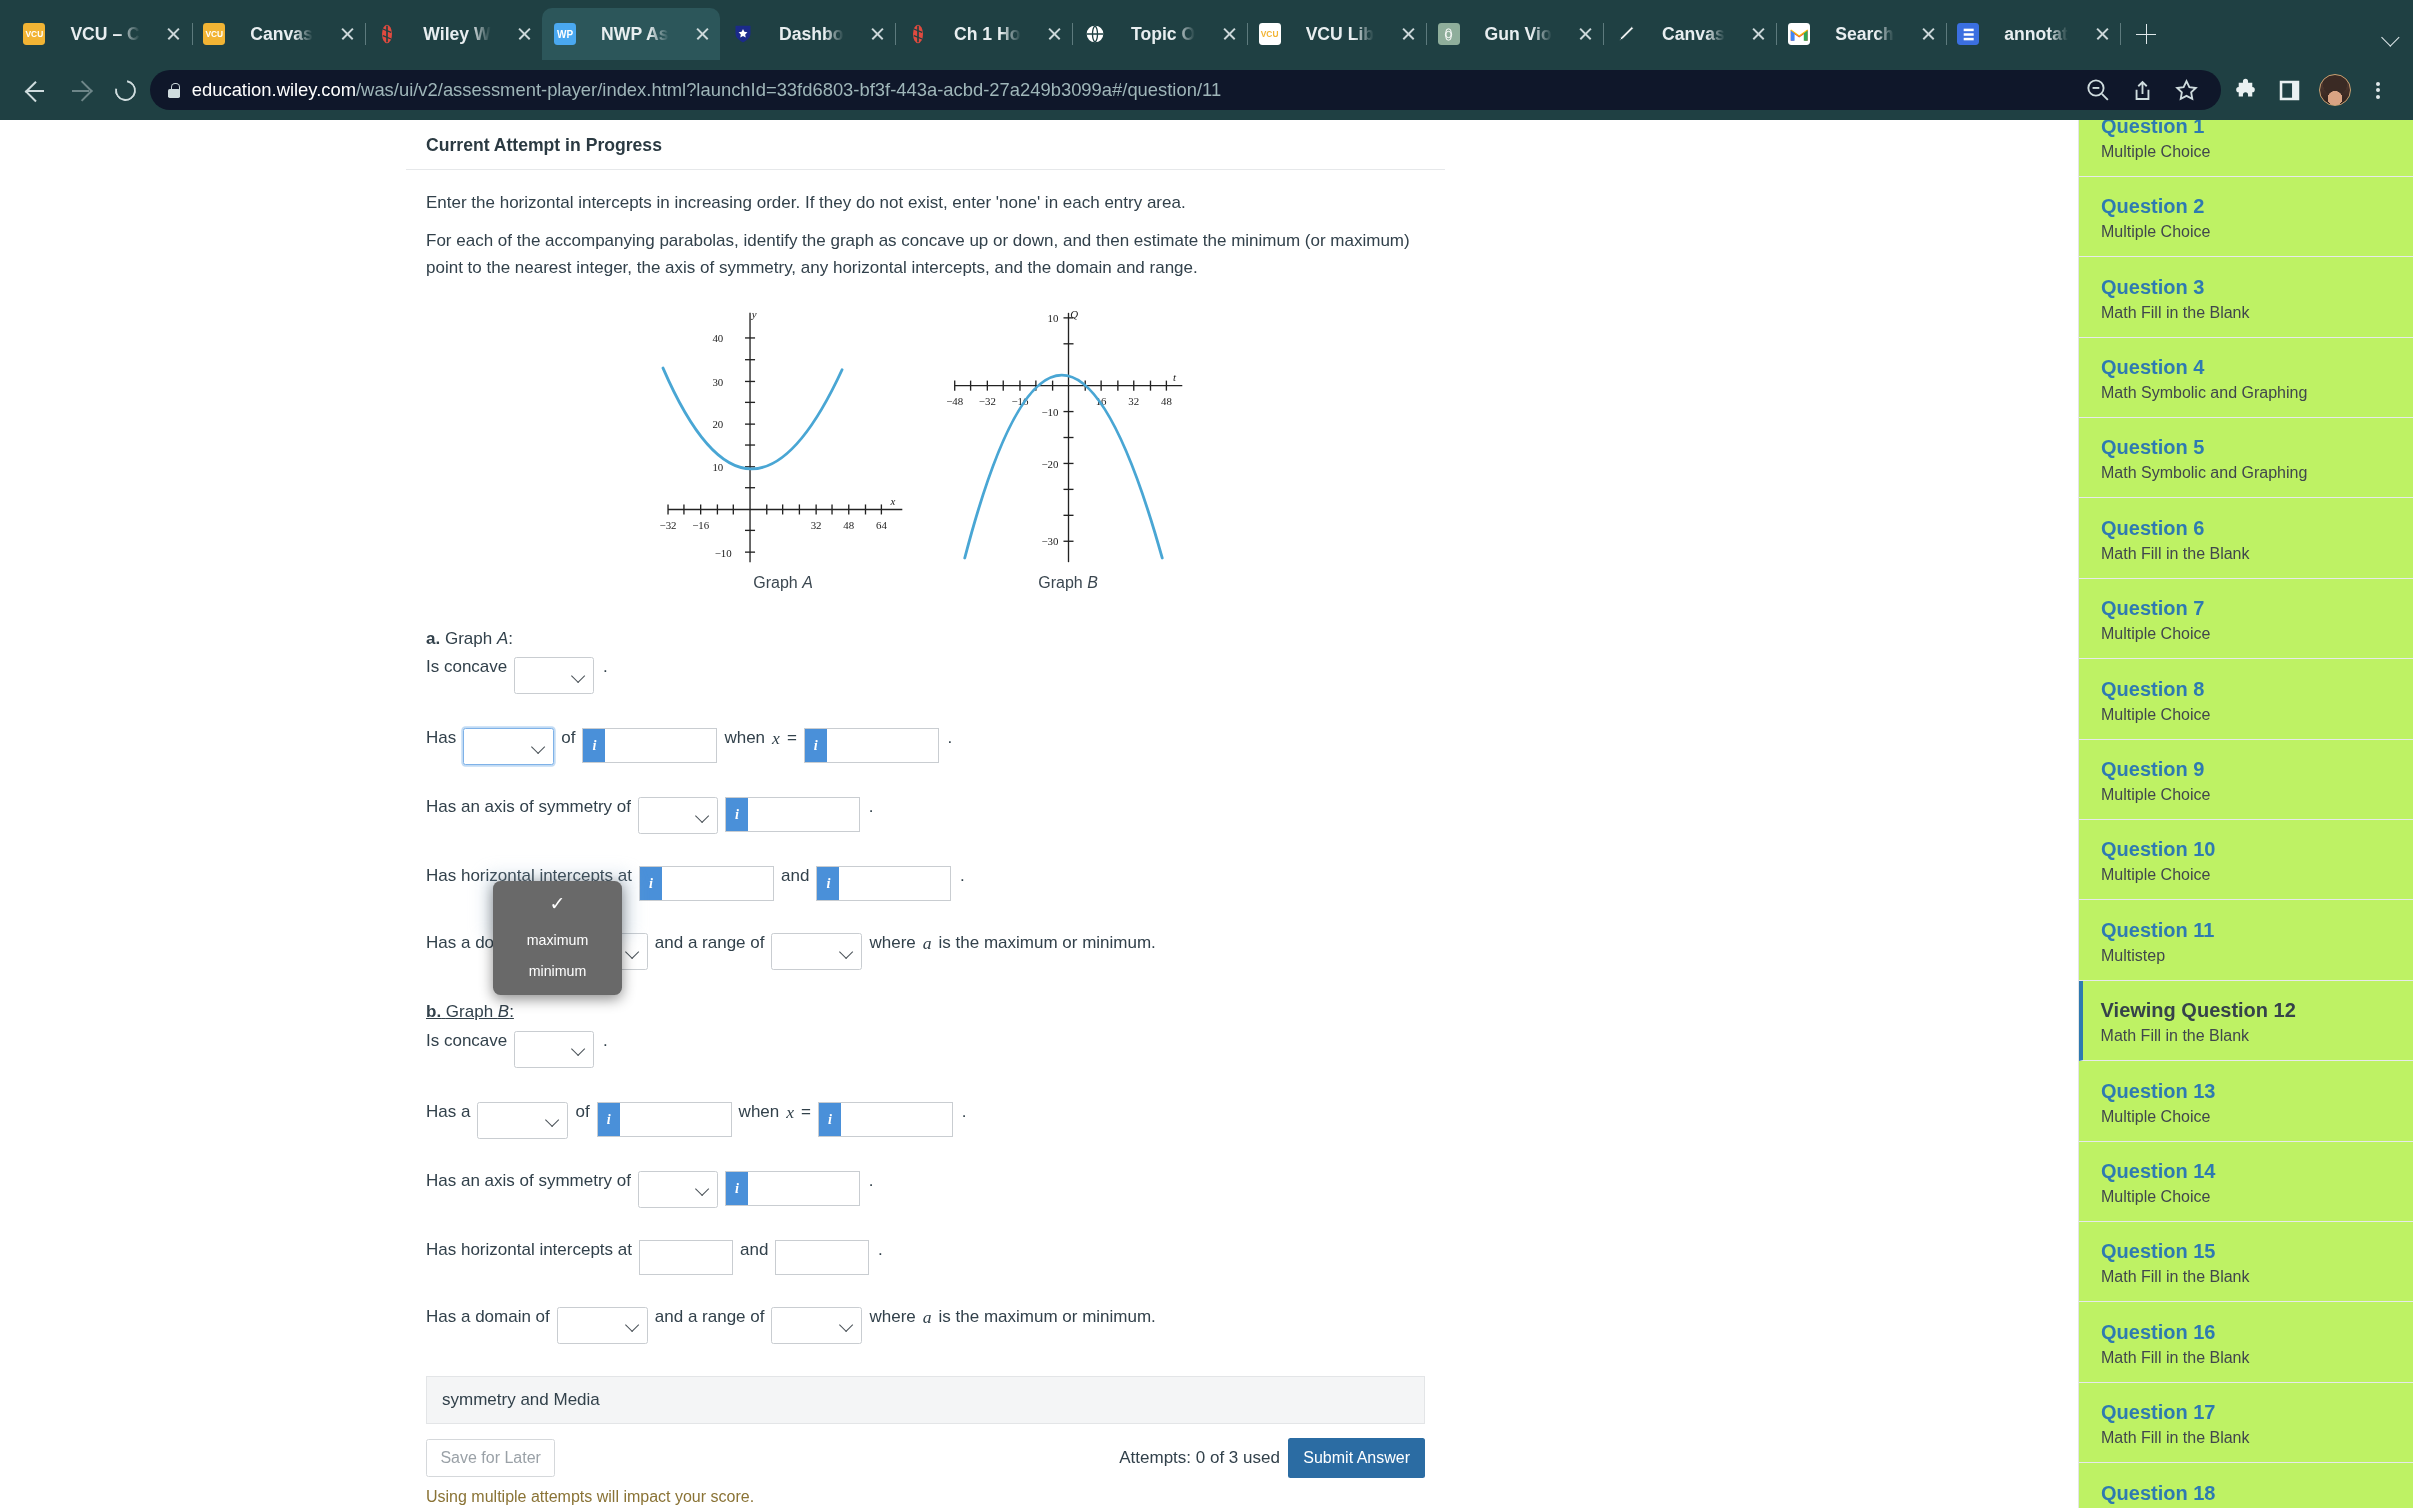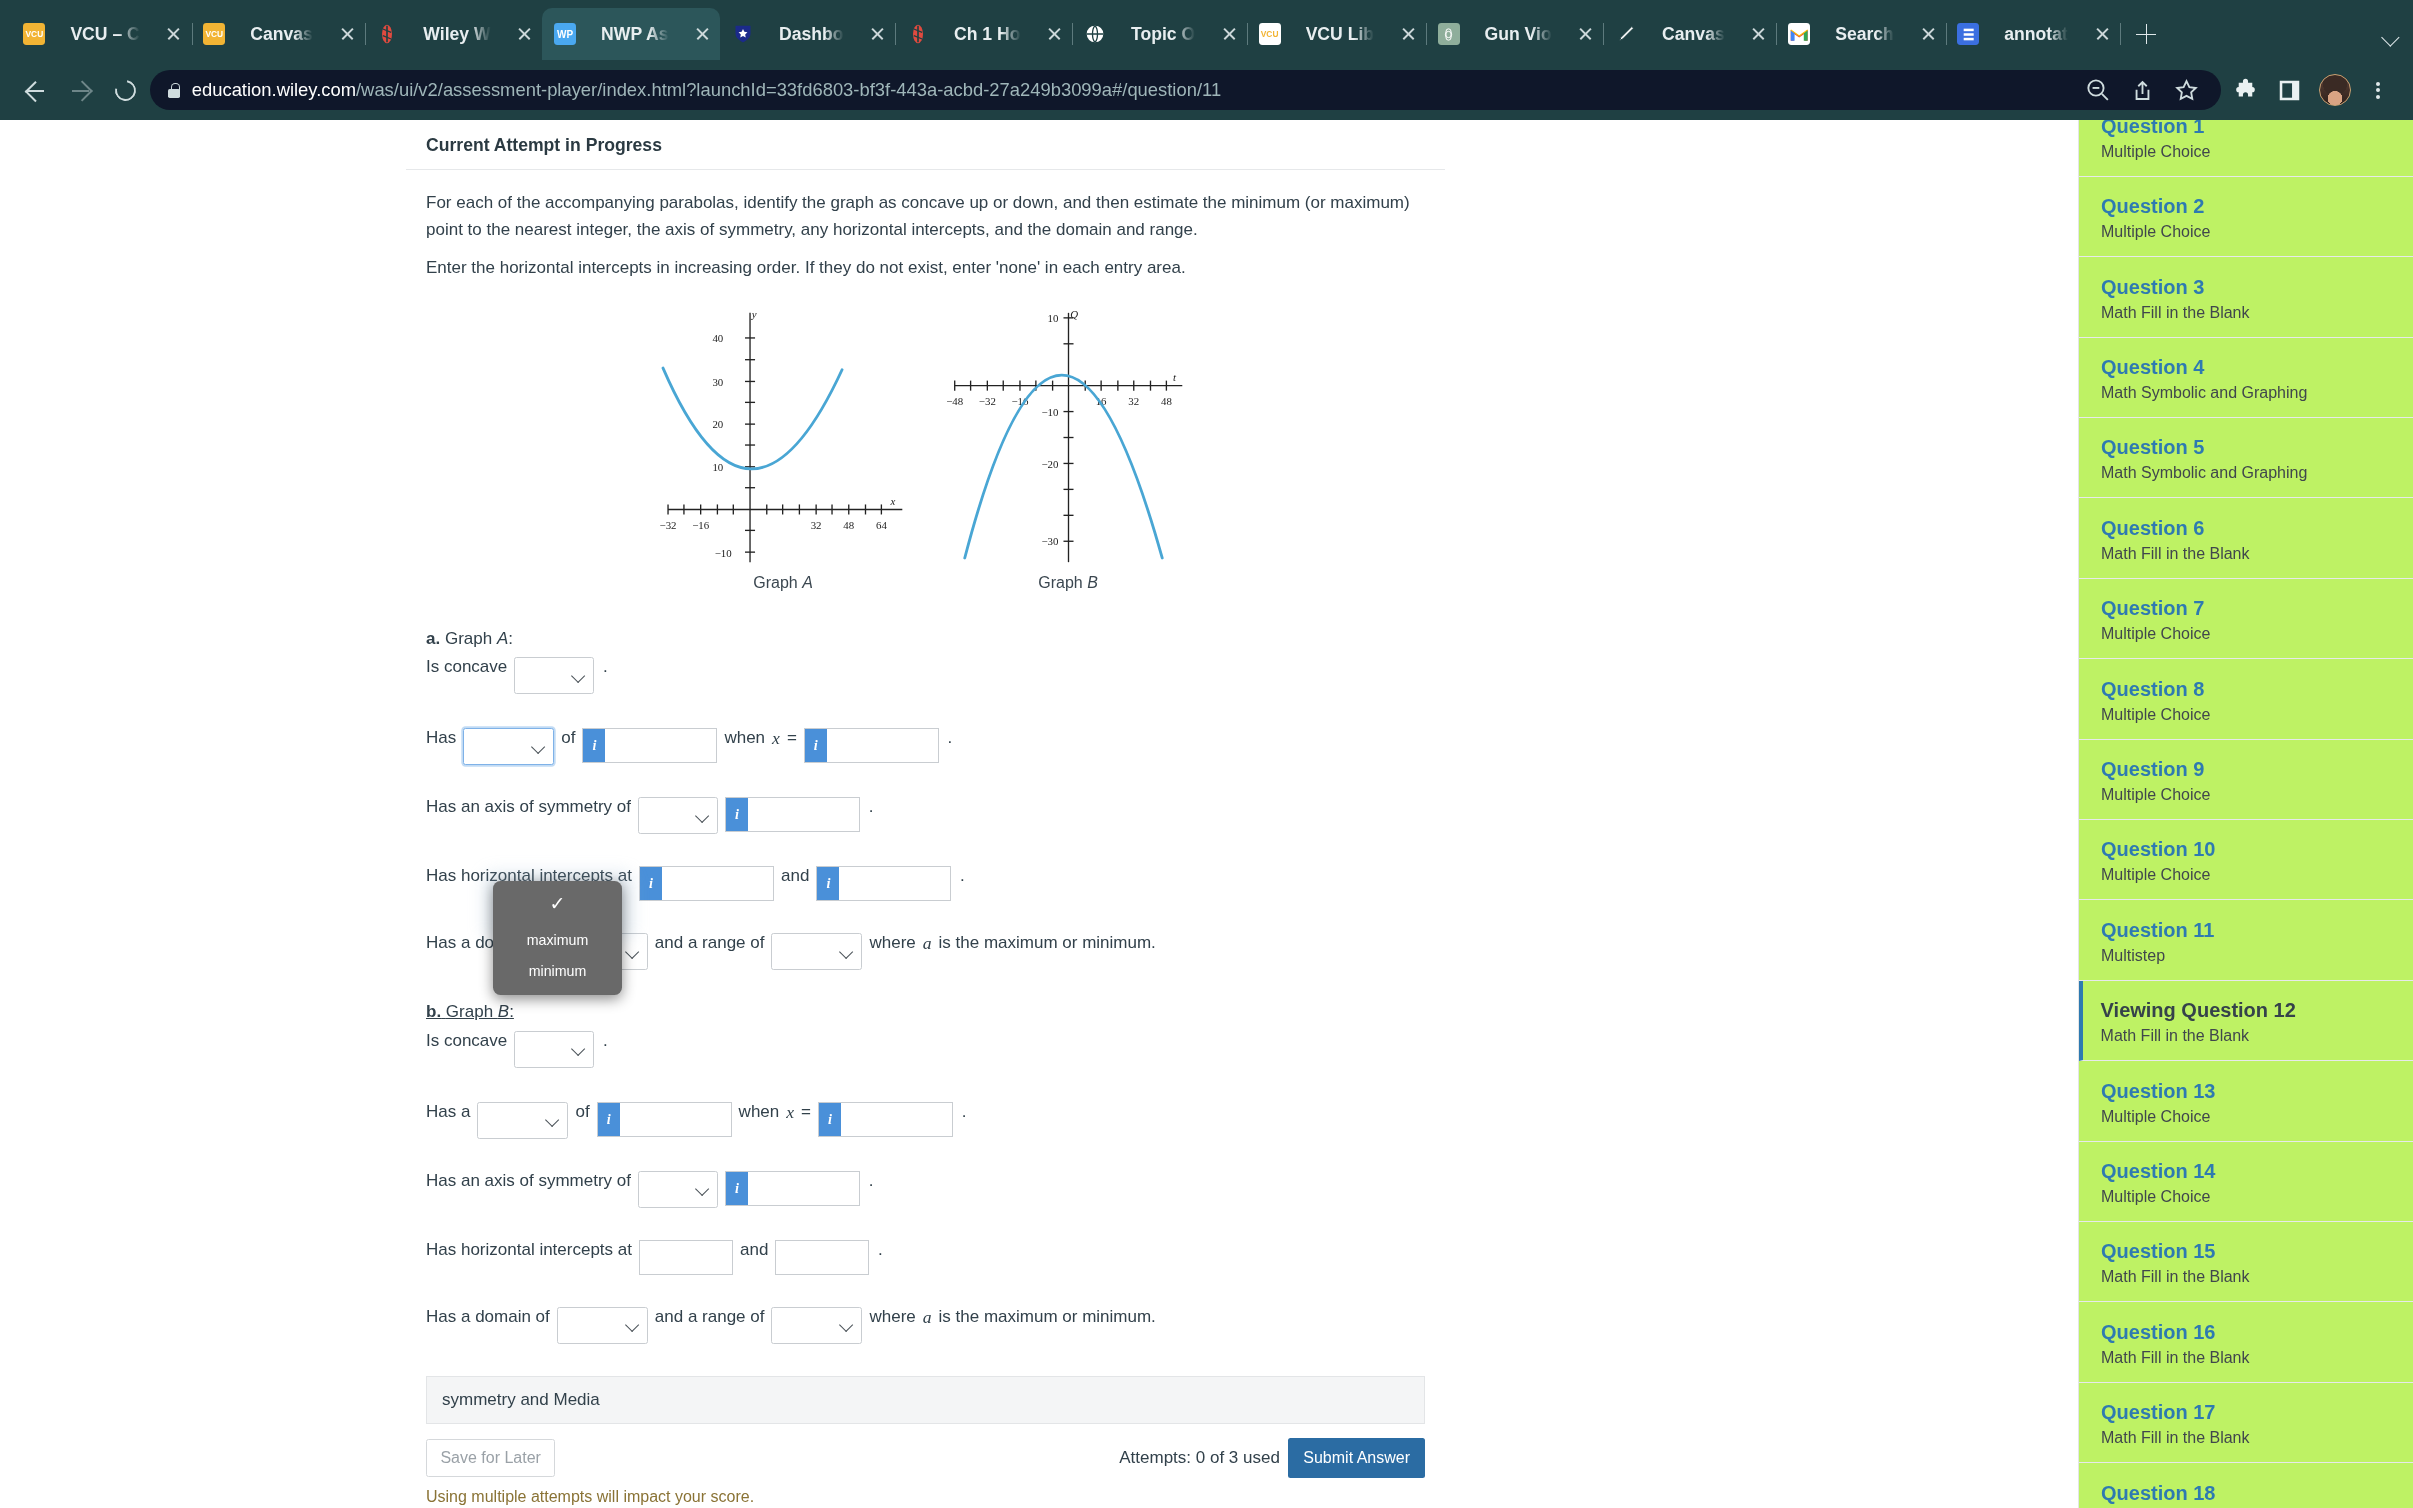--- a/index.html
+++ b/index.html
@@ -387,22 +387,22 @@
 </div>
 
 <div class="viewport">
 
   <div class="content-col">
     <div class="paper">
 
       <div class="attempt-hdr">Current Attempt in Progress</div>
 
       <div class="q-body">
+        <p class="q-text">Enter the horizontal intercepts in increasing order. If they do not exist, enter 'none' in each entry area.</p>
         <p class="q-text">For each of the accompanying parabolas, identify the graph as concave up or down, and then estimate the minimum (or maximum) point to the nearest integer, the axis of symmetry, any horizontal intercepts, and the domain and range.</p>
-        <p class="q-text">Enter the horizontal intercepts in increasing order. If they do not exist, enter 'none' in each entry area.</p>
 
         <div class="graphs">
 
           <div class="graph-wrap">
             <svg width="251" height="268" viewBox="0 0 300 320">
 
               <g stroke="#222" stroke-width="1.6" fill="none">
                 <line x1="12" y1="249" x2="292" y2="249"></line>
                 <line x1="110" y1="14" x2="110" y2="312"></line>
               </g>

